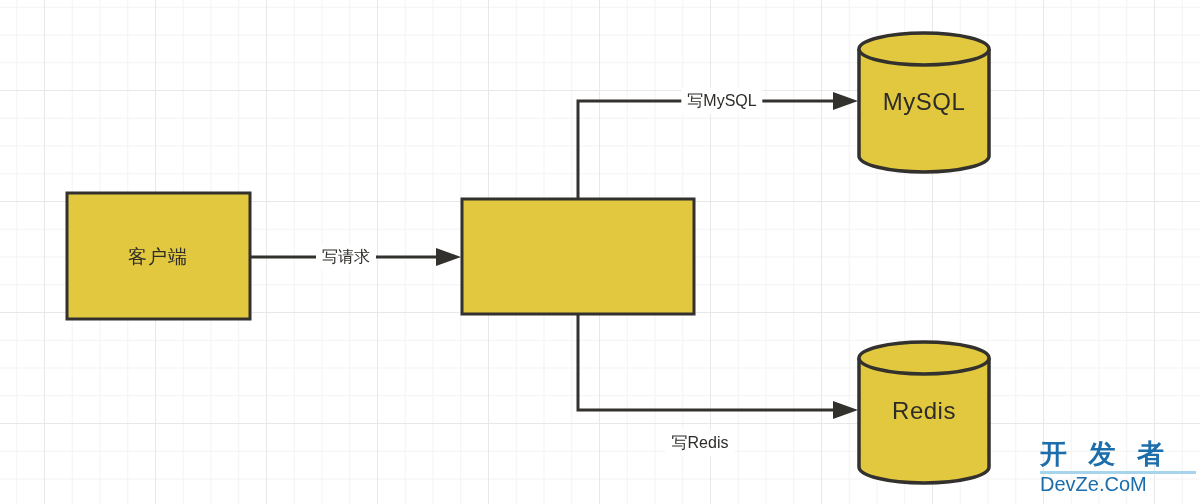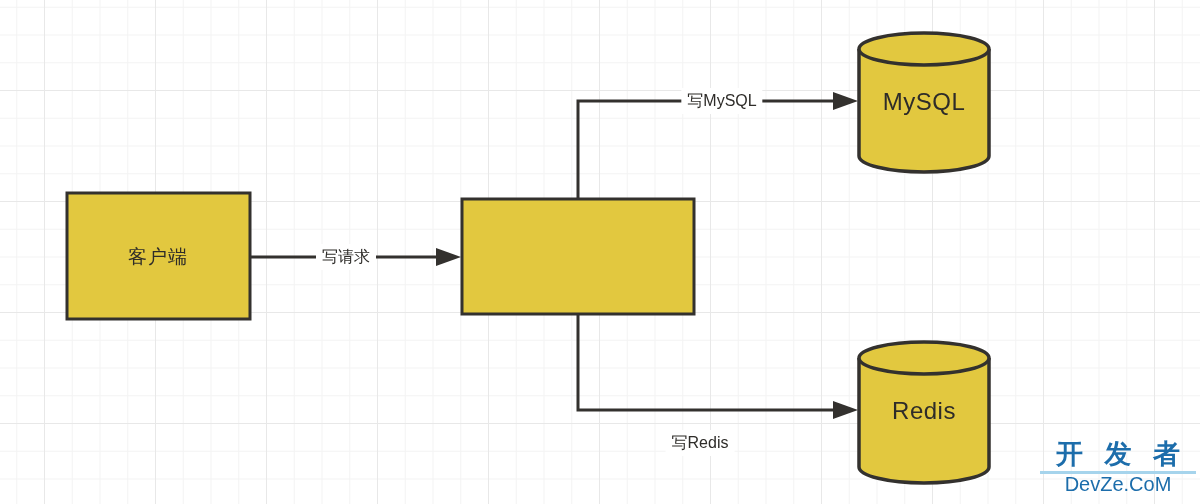--- a/index.html
+++ b/index.html
@@ -57,21 +57,20 @@
     font-size: 16px;
     line-height: 26px;
     padding: 0 6px;
     white-space: nowrap;
   }
   .watermark {
     position: absolute;
     right: 4px;
     bottom: 9px;
     width: 156px;
-    text-align: center;
     color: #1c6dab;
     line-height: 1.05;
   }
   .watermark-title {
     font-size: 27px;
     font-weight: bold;
     word-spacing: 14px;
     padding-bottom: 3px;
     border-bottom: 3px solid #a6d4ec;
     white-space: nowrap;

